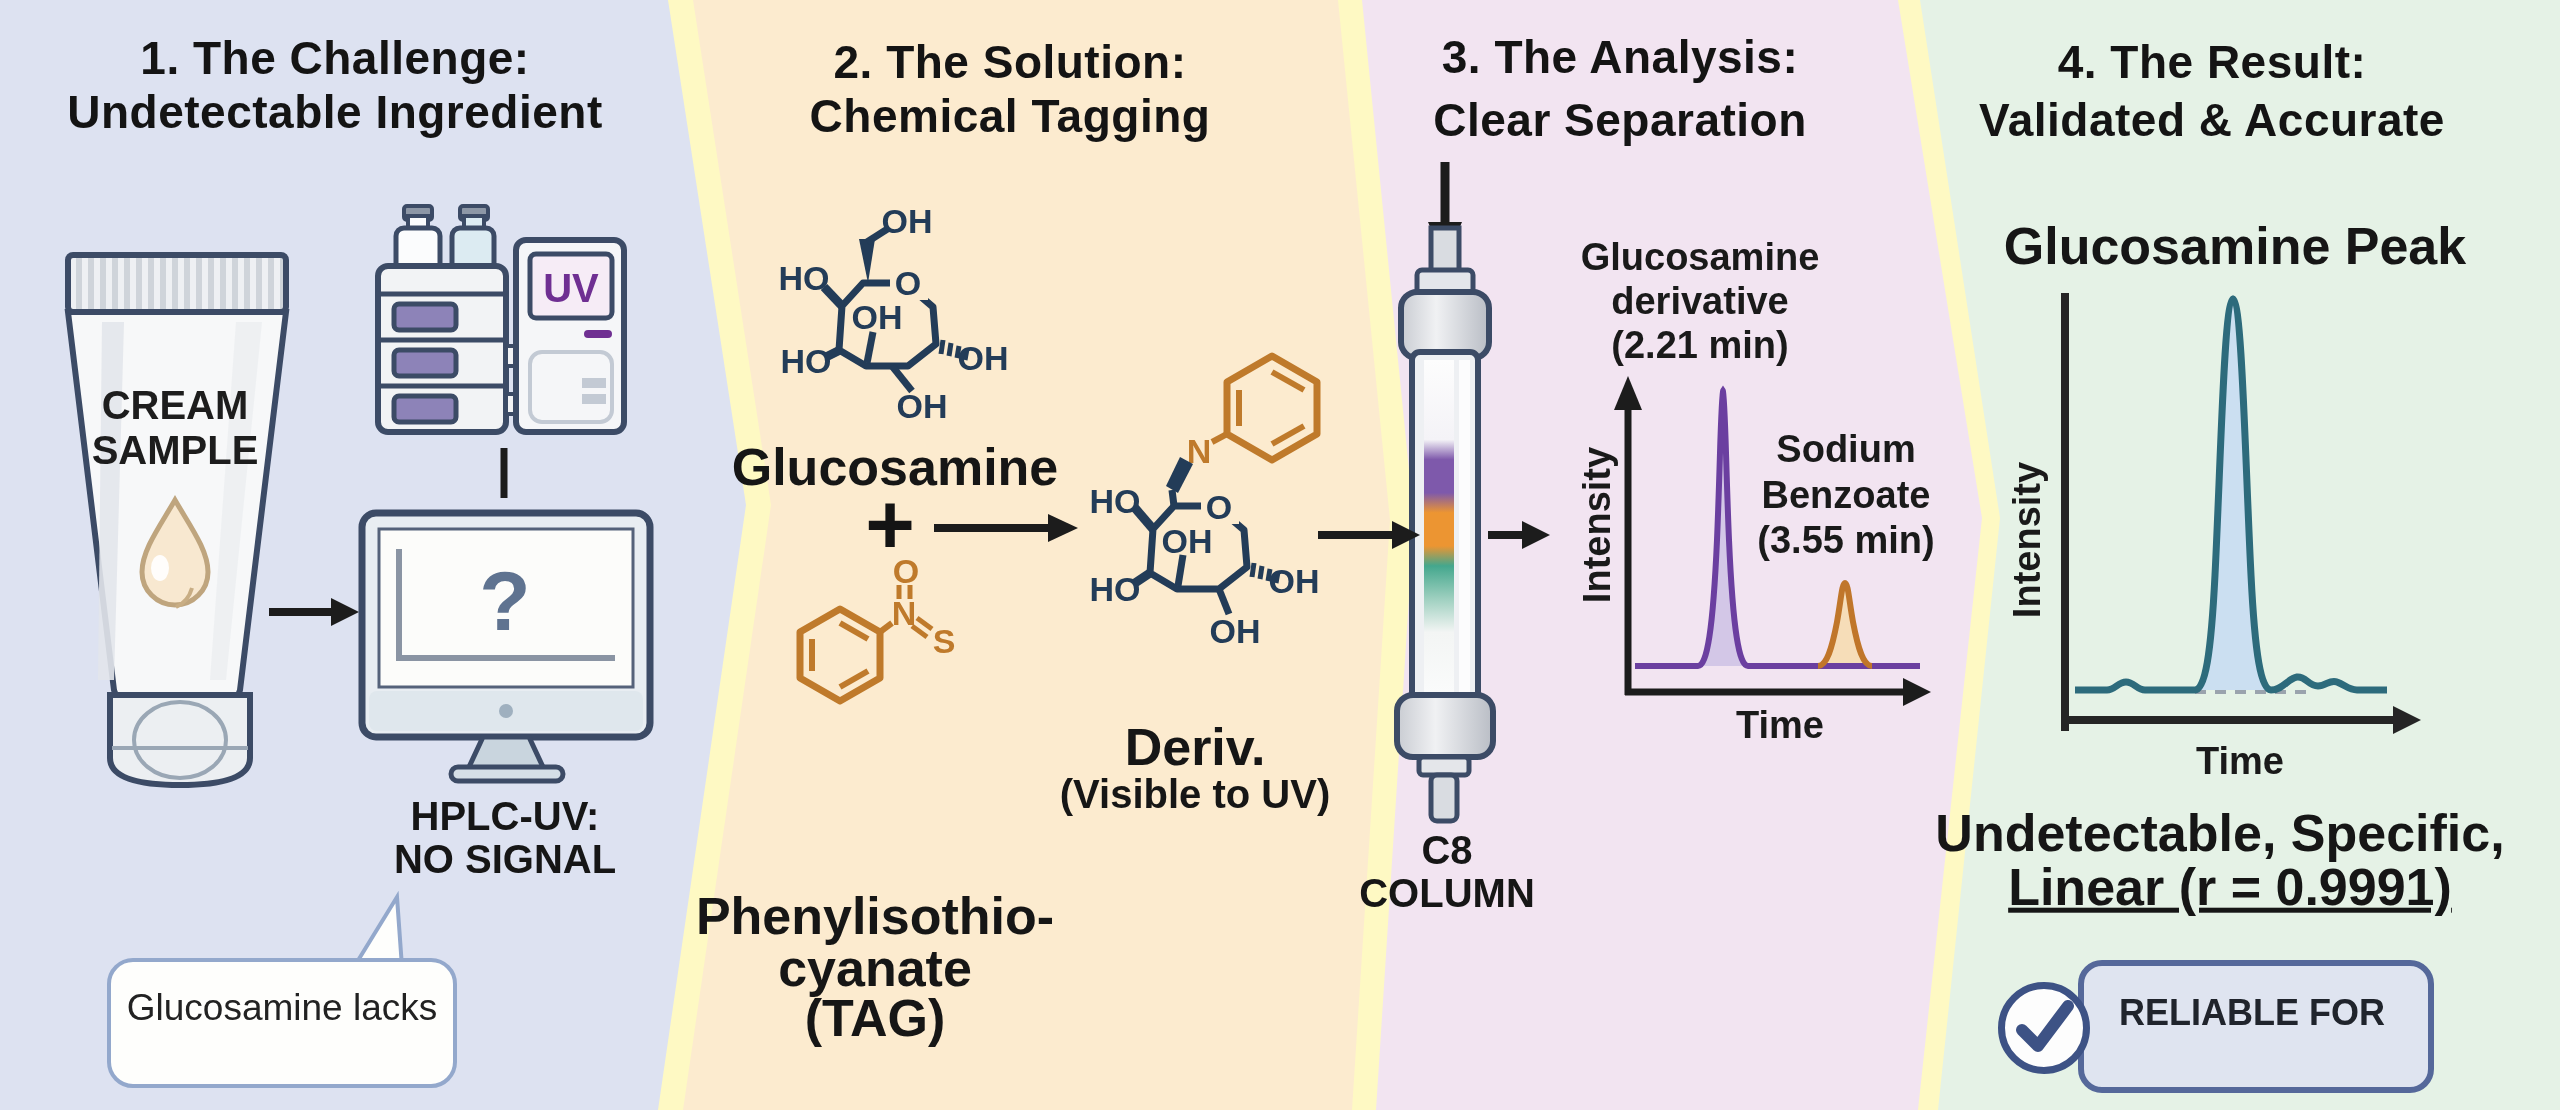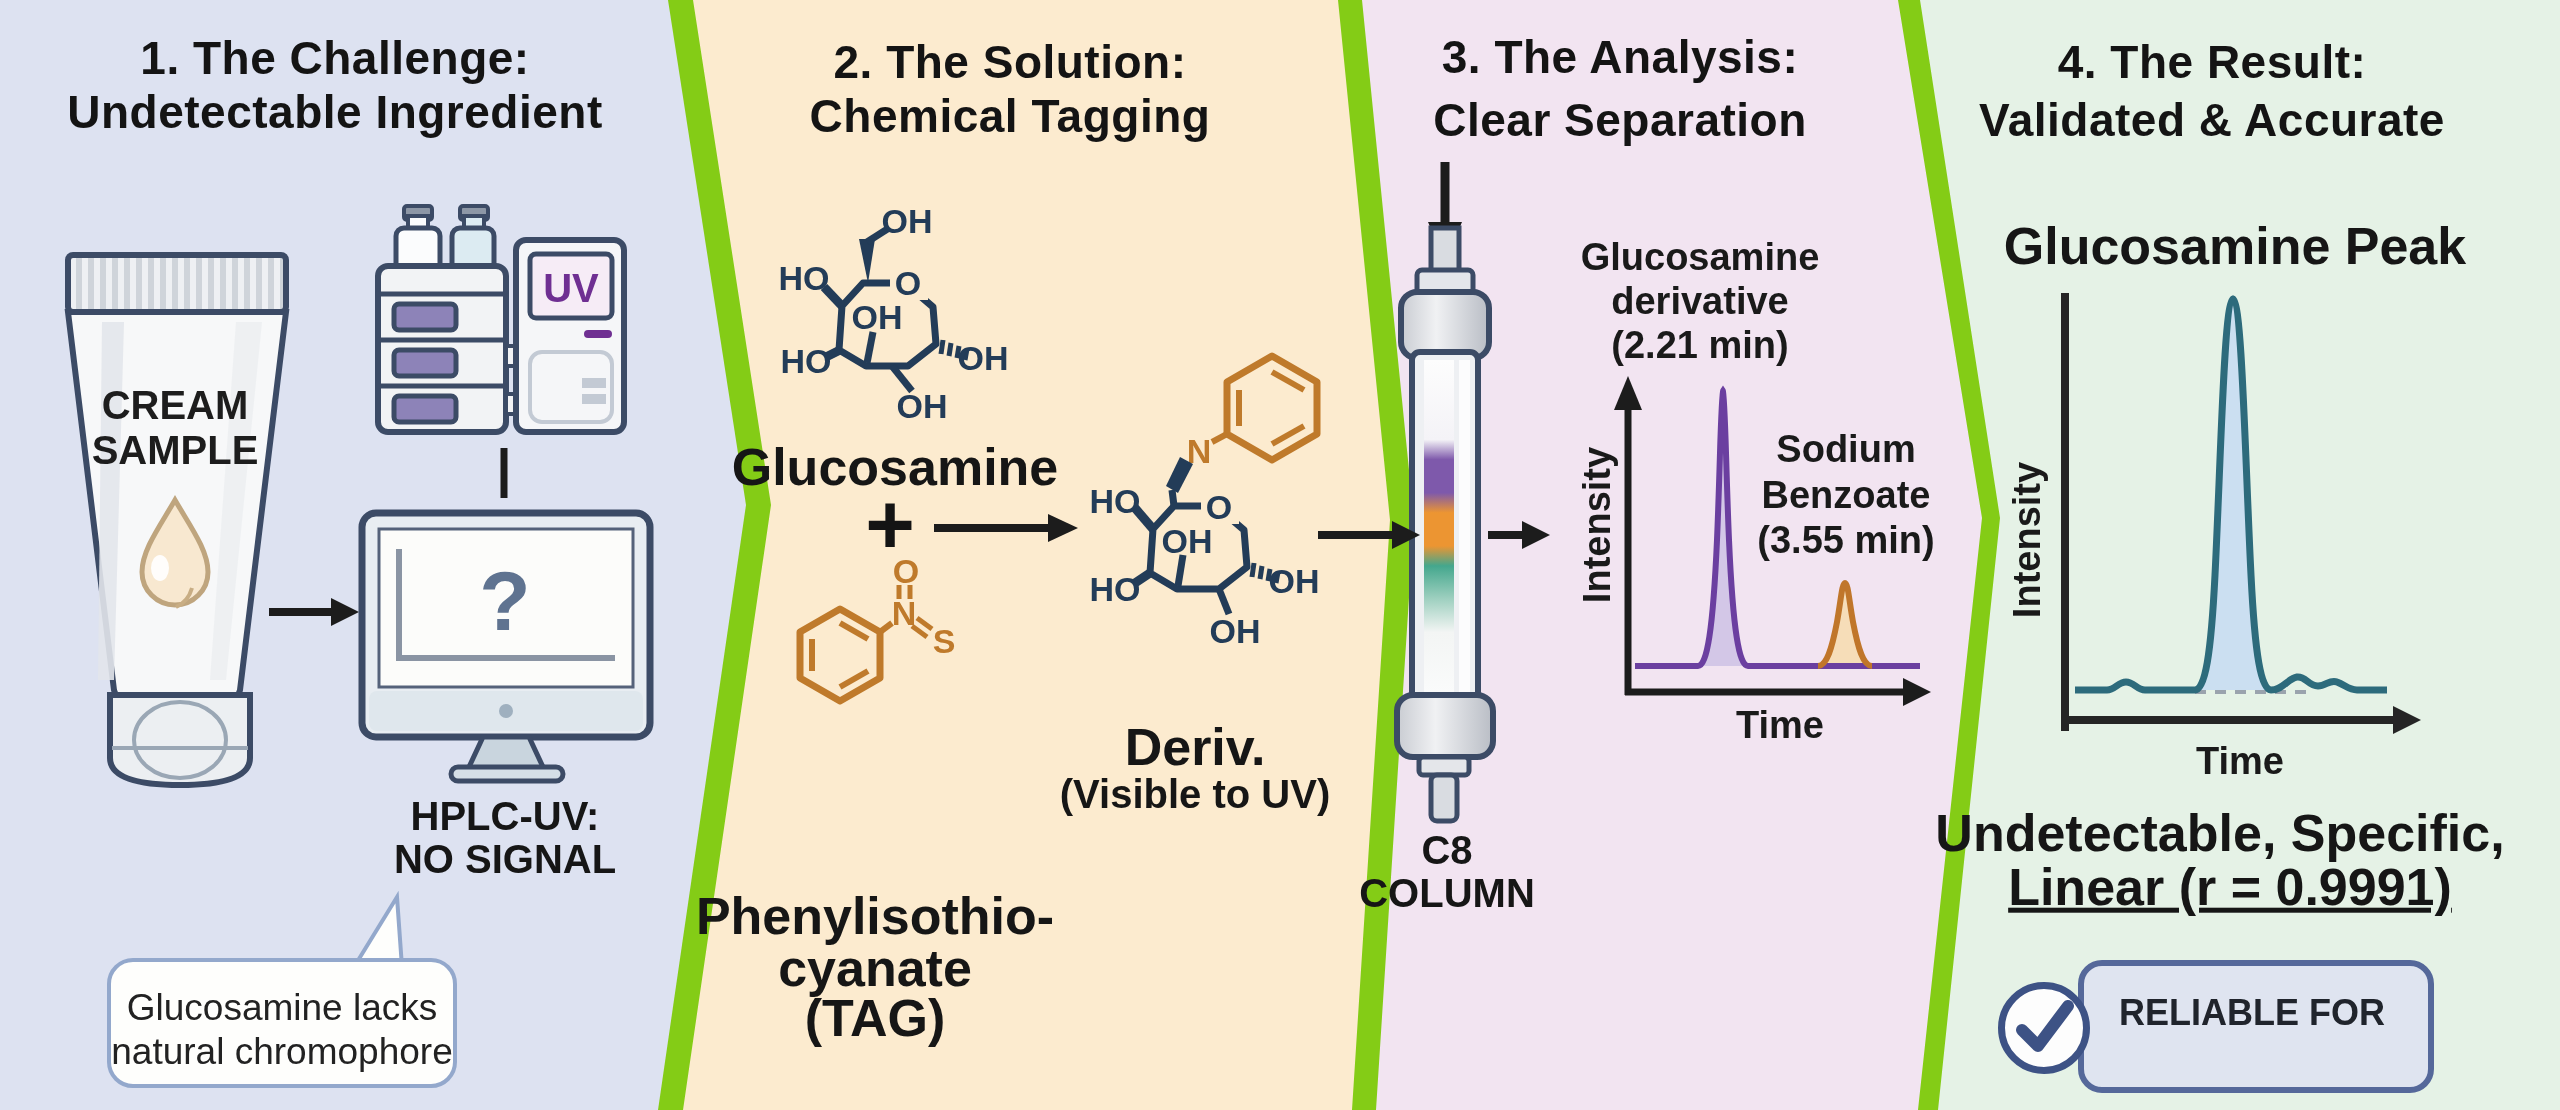--- a/index.html
+++ b/index.html
@@ -1,16 +1,16 @@
 <!DOCTYPE html>
 <html><head>
 <meta charset="utf-8">
 <style>
   html,body{margin:0;padding:0;background:#fdfdfa;}
-  .canvas{position:relative;width:2560px;height:1110px;background:#84cc16;overflow:hidden;
+  .canvas{position:relative;width:2560px;height:1110px;background:#fef9c3;overflow:hidden;
           font-family:"Liberation Sans",sans-serif;color:#191919;}
   .panel{position:absolute;inset:0;}
   .p1{background:#dde2f1;clip-path:polygon(0 0,668px 0,746px 505px,658px 1110px,0 1110px);}
   .p2{background:#fcebcf;clip-path:polygon(693px 0,1338px 0,1390px 520px,1352px 1110px,683px 1110px,771px 505px);}
   .p3{background:#f2e4f1;clip-path:polygon(1362px 0,1898px 0,1982px 518px,1918px 1110px,1376px 1110px,1414px 520px);}
   .p4{background:#e5f2e6;clip-path:polygon(1920px 0,2560px 0,2560px 1110px,1938px 1110px,2000px 518px);}
   .t{position:absolute;transform:translate(-50%,-50%);white-space:nowrap;font-weight:bold;line-height:1.05;}
   .title{font-size:46px;letter-spacing:.5px;color:#141414;}
   .cap{font-size:40px;color:#161616;}
   .lbl{font-size:52px;color:#161616;}
@@ -109,21 +109,20 @@
   </svg>
 
   <div class="t cap" style="left:505px;top:816px;">HPLC-UV:</div>
   <div class="t cap" style="left:505px;top:859px;">NO SIGNAL</div>
 
   <svg class="abs" style="left:340px;top:893px;" width="80" height="76" viewBox="0 0 80 76">
     <polygon points="14,74 62,74 57,4" fill="#fefefc" stroke="#93a8cc" stroke-width="4"></polygon>
   </svg>
   <div class="bubble"></div>
   <div class="t bubble-text" style="left:282px;top:1008px;">Glucosamine lacks</div>
-  <div class="t bubble-text" style="left:282px;top:1052px;">natural chromophore</div>
 
   <div class="t title" style="left:1010px;top:62px;">2. The Solution:</div>
   <div class="t title" style="left:1010px;top:116px;">Chemical Tagging</div>
 
   <svg class="abs" style="left:740px;top:195px;" width="280" height="240" viewBox="0 0 280 240">
     <path d="M123,88 L165,88 L193,112 L196,149 L168,171 L126,171 L99,155 L102,111 Z" fill="none" stroke="#233c58" stroke-width="7" stroke-linejoin="round"></path>
     <rect x="150" y="71" width="38" height="34" fill="#fcebcf"></rect>
     <text x="168" y="88" class="atom">O</text>
     <polygon points="119,44 135,44 128,88" fill="#233c58"></polygon>
     <line x1="127" y1="47" x2="149" y2="33" stroke="#233c58" stroke-width="7"></line>

